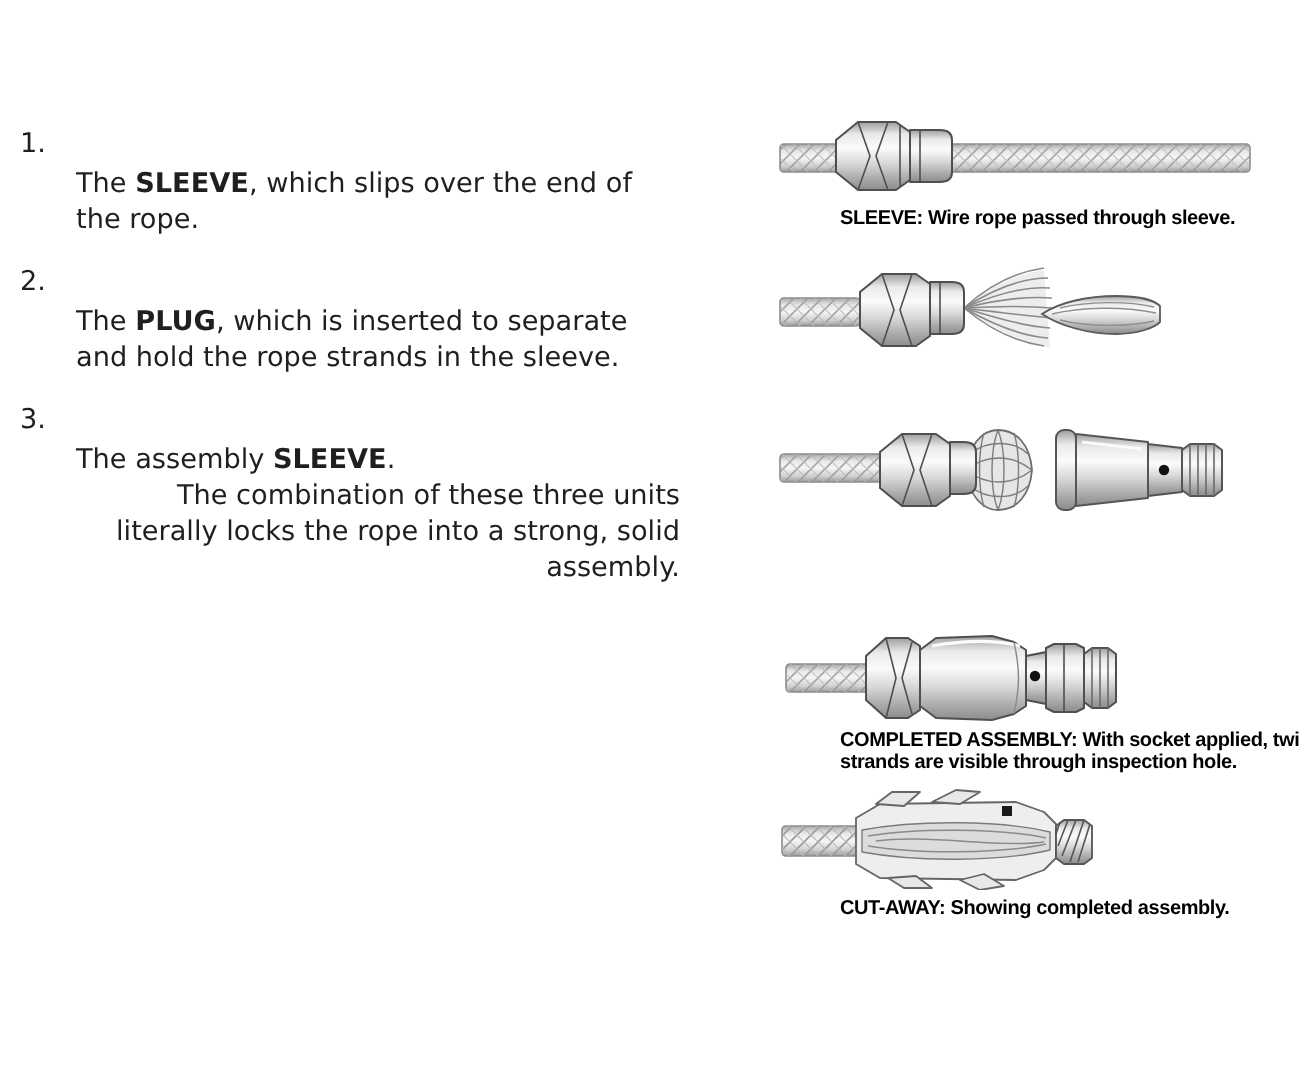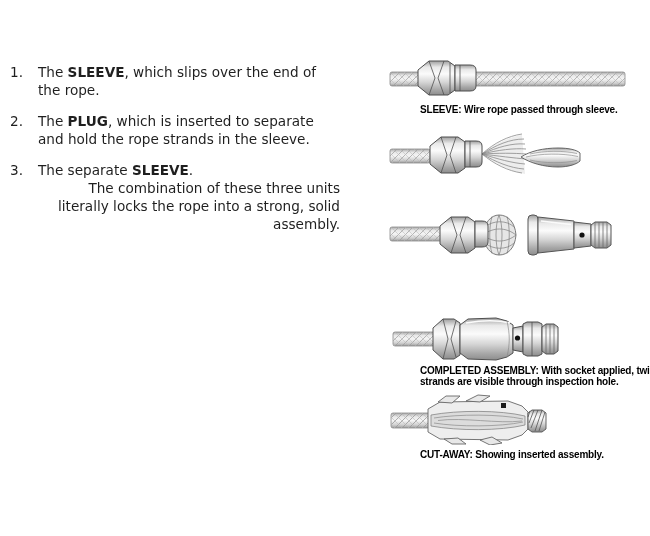--- a/index.html
+++ b/index.html
@@ -4,21 +4,21 @@
 <style>
   html,body{margin:0;padding:0;background:#e9e9e9;}
   .canvas{
     position:relative;width:650px;height:536px;background:#ffffff;
     overflow:hidden;font-family:"DejaVu Sans",sans-serif;
   }
   
   .instructions{position:absolute;left:10px;top:63px;width:334px;color:#1f1f1f;}
   .item{display:flex;margin-bottom:13px;font-size:13.6px;line-height:18px;}
   .item .num{width:28px;flex:none;}
-  .item .body{width:302px;}
+  .item .body{width:302px;margin-top:20px;}
   .item b{font-weight:bold;}
   .extra{margin-top:0;text-align:right;}
   
   .fig{position:absolute;left:388px;width:258px;}
   .fig-img{position:relative;}
   .fig-img svg{display:block;}
   .f1{top:56px;}  .f1 .fig-img{height:46px;}
   .f2{top:130px;} .f2 .fig-img{height:50px;}
   .f3{top:210px;} .f3 .fig-img{height:52px;}
   .f4{top:311px;} .f4 .fig-img{height:52px;}
@@ -66,21 +66,21 @@
       <div class="body"><span>The </span><b>SLEEVE</b><span>, which slips over the end of the rope.</span></div>
     </div>
 
     <div class="item">
       <span class="num">2.</span>
       <div class="body"><span>The </span><b>PLUG</b><span>, which is inserted to separate and hold the rope strands in the sleeve.</span></div>
     </div>
 
     <div class="item">
       <span class="num">3.</span>
-      <div class="body"><span>The separate </span><b>SLEEVE</b><span>.</span>
+      <div class="body"><span>The assembly </span><b>SLEEVE</b><span>.</span>
         <div class="extra">The combination of these three units literally locks the rope into a strong, solid assembly.</div>
       </div>
     </div>
 
   </div>
 
   <div class="fig f1">
     <div class="fig-img">
       <svg width="240" height="44" viewBox="0 0 240 44">
         <g>
@@ -242,16 +242,16 @@
           <g stroke="#555555" stroke-width="0.8" fill="none">
             <path d="M142,18 L140,24"></path>
               <path d="M146,17 L141,30"></path>
               <path d="M150,17 L143,35"></path>
             <path d="M154,17 L147,38"></path>
               <path d="M157,19 L151,38"></path>
           </g>
         </g>
       </svg>
     </div>
-    <div class="caption"><span>CUT-AWAY:</span> <span>Showing inserted assembly.</span></div>
+    <div class="caption"><span>CUT-AWAY:</span> <span>Showing completed assembly.</span></div>
   </div>
 
 </div>
 
 </body></html>

